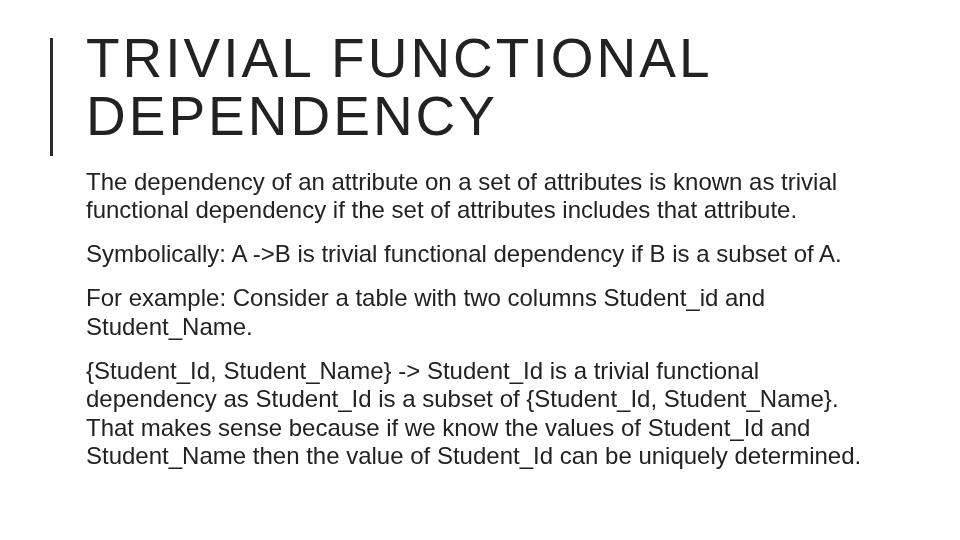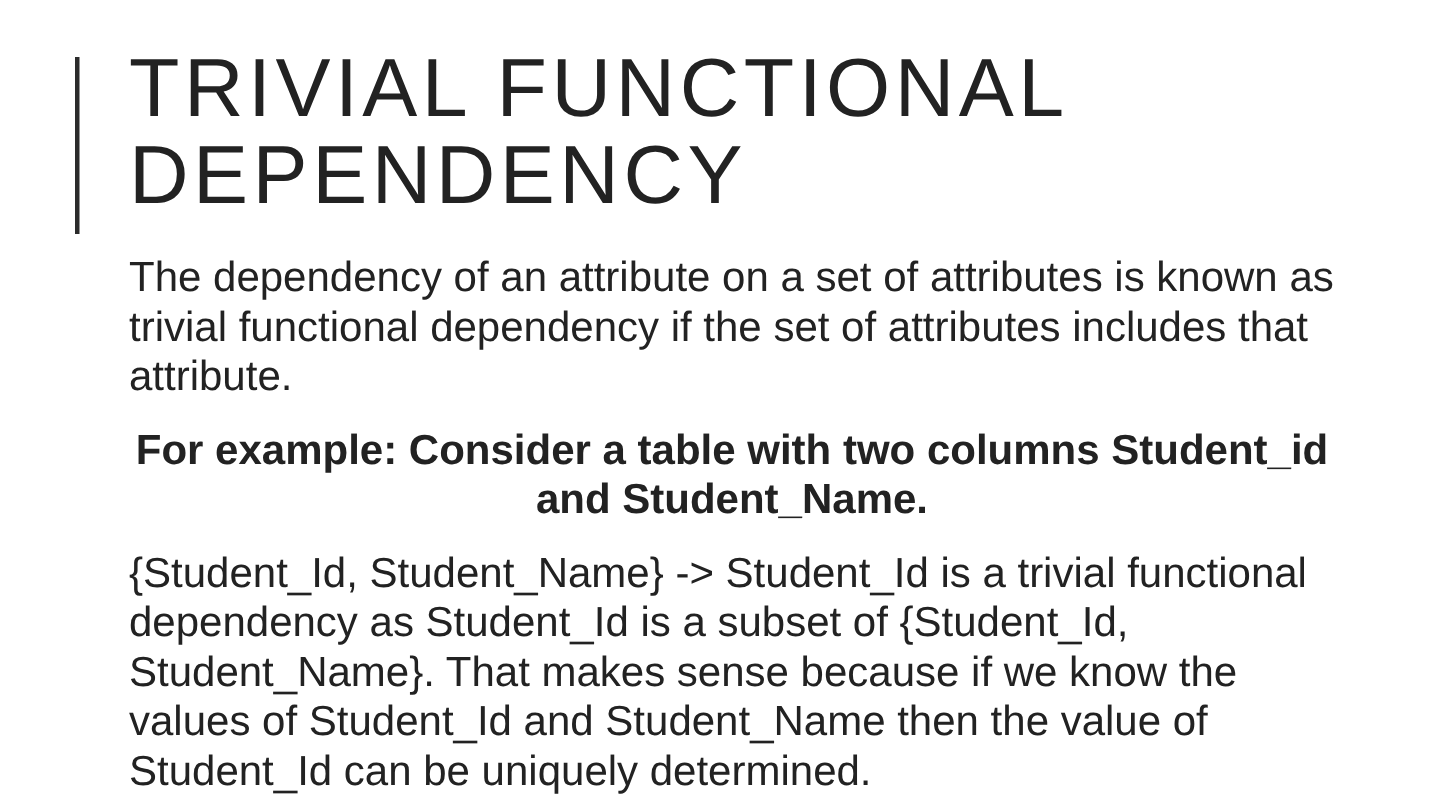--- a/index.html
+++ b/index.html
@@ -35,35 +35,35 @@
     line-height: 1.05;
     letter-spacing: 3px;
     color: #222;
   }
   .body {
     padding-left: 36px;
     padding-right: 10px;
   }
   .body p {
     margin: 0 0 16px 0;
-    font-size: 28px;
+    font-size: 24px;
     line-height: 1.18;
     color: #222;
   }
   .body p.bold {
-    font-weight: 700;
-    text-align: center;
+    font-weight: 400;
   }
 </style>
 </head>
 <body>
 
 <div class="slide">
   <div class="rule"></div>
 
   <h1 class="title">TRIVIAL FUNCTIONAL DEPENDENCY</h1>
 
   <div class="body">
     <p>The dependency of an attribute on a set of attributes is known as trivial functional dependency if the set of attributes includes that attribute.</p>
+    <p>Symbolically: A -&gt;B is trivial functional dependency if B is a subset of A.</p>
     <p class="bold">For example: Consider a table with two columns Student_id and Student_Name.</p>
     <p>{Student_Id, Student_Name} -&gt; Student_Id is a trivial functional dependency as Student_Id is a subset of {Student_Id, Student_Name}.  That makes sense because if we know the values of Student_Id and Student_Name then the value of Student_Id can be uniquely determined.</p>
   </div>
 </div>
 
 </body></html>

